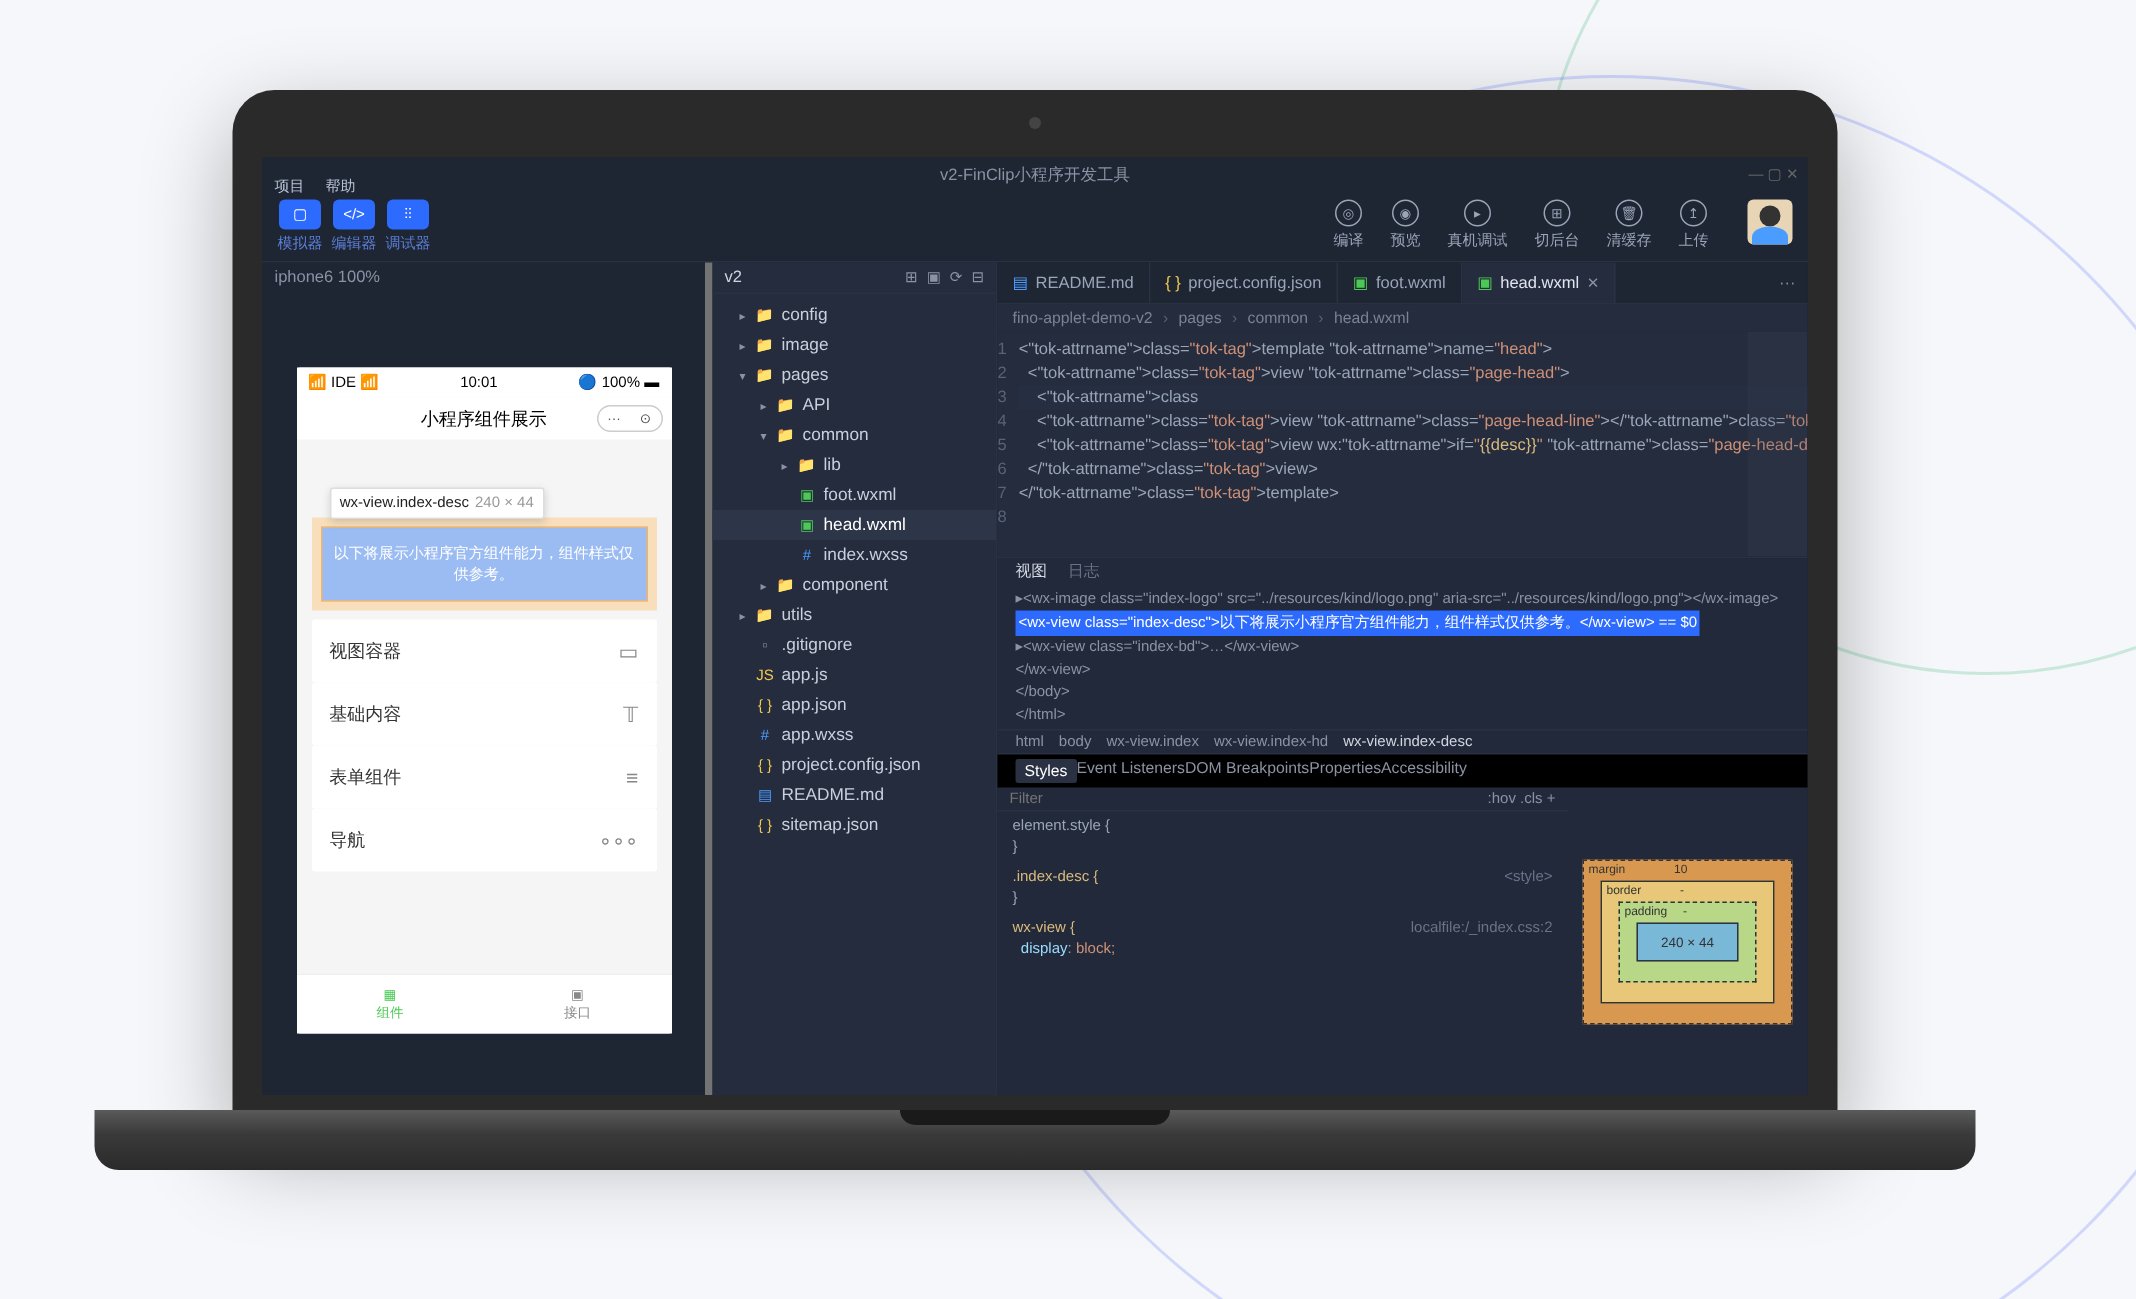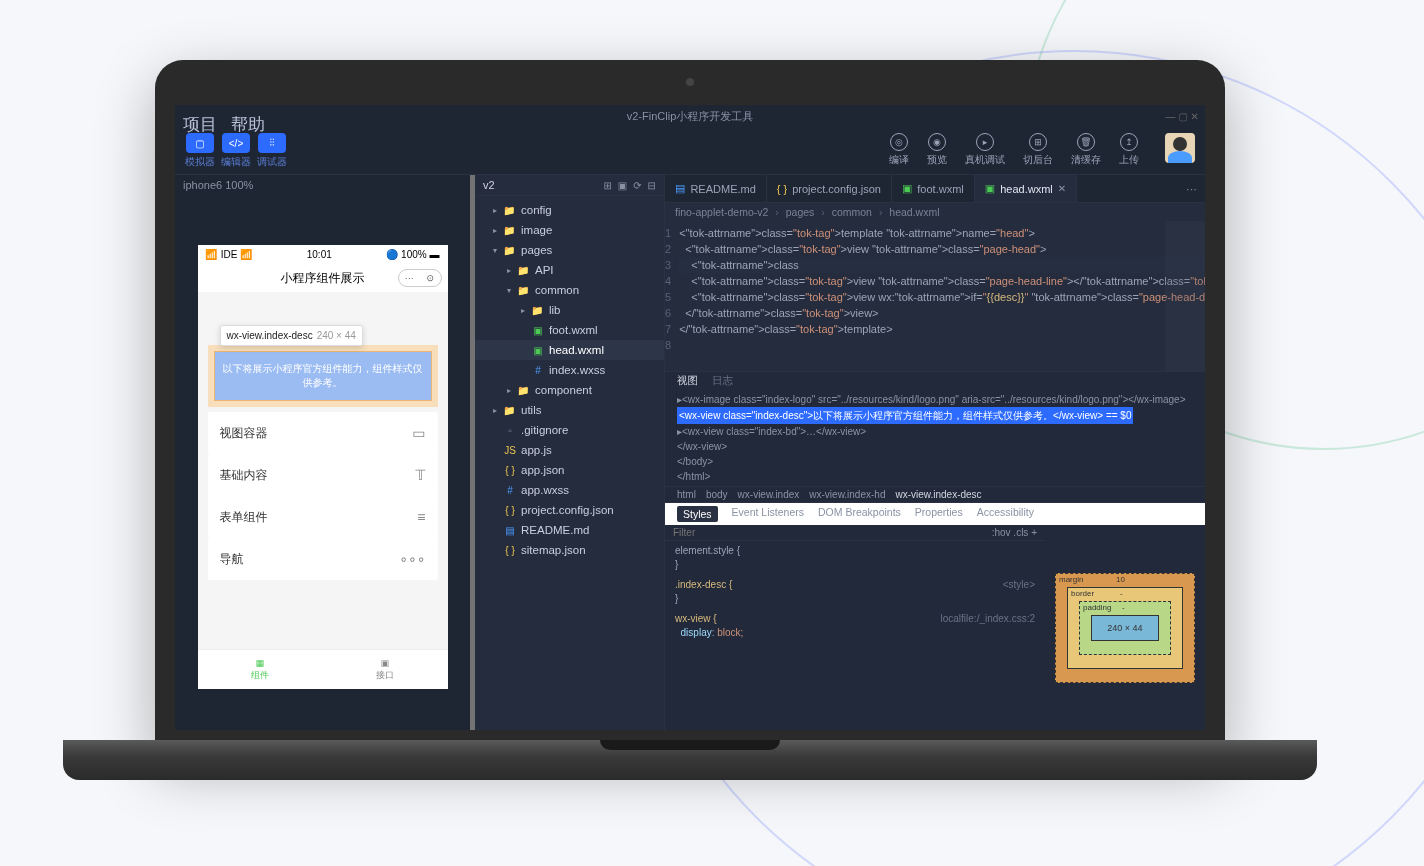--- a/index.html
+++ b/index.html
@@ -14,21 +14,21 @@
 .laptop { position: absolute; left: 155px; top: 60px; width: 1070px; height: 720px; }
 .laptop-bezel { background: #2a2a2a; border-radius: 28px 28px 0 0; padding: 45px 20px 20px 20px; height: 690px; box-shadow: 0 20px 60px rgba(0,0,0,0.3); }
 .laptop-camera { position: absolute; top: 18px; left: 50%; transform: translateX(-50%); width: 8px; height: 8px; background: #444; border-radius: 50%; }
 .laptop-base { position: absolute; bottom: 0; left: -92px; width: 1254px; height: 40px; background: linear-gradient(#5a5a5a,#3a3a3a 40%,#2a2a2a); border-radius: 0 0 16px 16px; }
 .laptop-notch { position: absolute; bottom: 30px; left: 50%; transform: translateX(-50%); width: 180px; height: 10px; background: #1a1a1a; border-radius: 0 0 10px 10px; }
 
 .screen { background: #1e2533; width: 100%; height: 100%; display: flex; flex-direction: column; font-size: 11px; color: #9aa5b8; }
 
 
 .menubar { display: flex; align-items: center; height: 22px; padding: 0 8px; background: #1e2533; position: relative; }
-.menubar .menu-item { margin-right: 14px; font-size: 17px; color: #b8c2d6; cursor: default; margin-top: 16px; }
+.menubar .menu-item { margin-right: 14px; font-size: 10px; color: #b8c2d6; cursor: default; margin-top: 16px; }
 .window-title { position: absolute; left: 50%; transform: translateX(-50%); font-size: 11px; color: #8a92a4; }
 .window-controls { position: absolute; right: 6px; display: flex; gap: 8px; color: #666; font-size: 10px; }
 
 
 .toolbar { display: flex; align-items: flex-start; padding: 6px 10px 4px 10px; height: 48px; background: #1e2533; border-bottom: 1px solid #2a3142; }
 .mode-tabs { display: flex; gap: 6px; }
 .mode-tab { display: flex; flex-direction: column; align-items: center; gap: 2px; }
 .mode-btn { width: 28px; height: 20px; background: #2d6bff; border-radius: 4px; display: flex; align-items: center; justify-content: center; color: #fff; font-size: 10px; }
 .mode-label { font-size: 10px; color: #5b7fd6; }
 .toolbar-right { margin-left: auto; display: flex; gap: 18px; align-items: flex-start; }
@@ -95,21 +95,21 @@
 .minimap { position:absolute; right:0; top:0; width:40px; height:100%; background:rgba(60,70,90,0.2); } .tok-str{color:#ce9178;} .tok-var{color:#d7ba7d;} .tok-line3{background:rgba(40,50,70,0.6);display:inline-block;width:100%;}
 
 
 .devtools { flex:1; display:flex; flex-direction:column; background:#22293a; border-top:1px solid #2a3142; min-height:0; }
 .dt-tabs { display:flex; gap:14px; padding:2px 12px; font-size:10.5px; color:#6a7288; }
 .dt-tabs .on{color:#d0d5e0;}
 .dt-dom { flex:0 0 auto; padding:2px 12px; font-family:Consolas,Monaco,monospace; font-size:10px; line-height:15px; color:#8a92a4; }
 .dt-dom .sel { background:#2d6bff; color:#fff; display:inline-block; padding:1px 2px; }
 .dt-crumbs { padding:2px 12px; font-size:10px; color:#8a92a4; border-top:1px solid #2a3142; border-bottom:1px solid #2a3142; }
 .dt-crumbs span{margin-right:10px;} .dt-crumbs .on{color:#d0d5e0;}
-.dt-subtabs { display:flex; gap:14px; padding:3px 12px; font-size:10.5px; color:#8a92a4; background:#ffffff; }
+.dt-subtabs { display:flex; padding:3px 12px; font-size:10.5px; color:#8a92a4; background:#000000; }
 .dt-subtabs .on{color:#fff; background:#2a3142; padding:2px 6px; border-radius:2px;}
 
 .dt-lower { flex:1; display:flex; min-height:0; }
 .styles-pane { flex:1; display:flex; flex-direction:column; font-family:Consolas,Monaco,monospace; font-size:10px; color:#9aa5b8; }
 .filter-row { display:flex; align-items:center; padding:2px 8px; border-bottom:1px solid #2a3142; }
 .filter-row input { flex:1; background:transparent; border:none; color:#8a92a4; font-size:10px; outline:none; }
 .filter-row .tools { color:#8a92a4; font-size:10px; }
 .css-block { padding:3px 10px; line-height:14px; }
 .css-sel{color:#d7ba7d;} .css-prop{color:#9cdcfe;} .css-val{color:#ce9178;} .css-link{color:#6a7288; float:right;}
 

